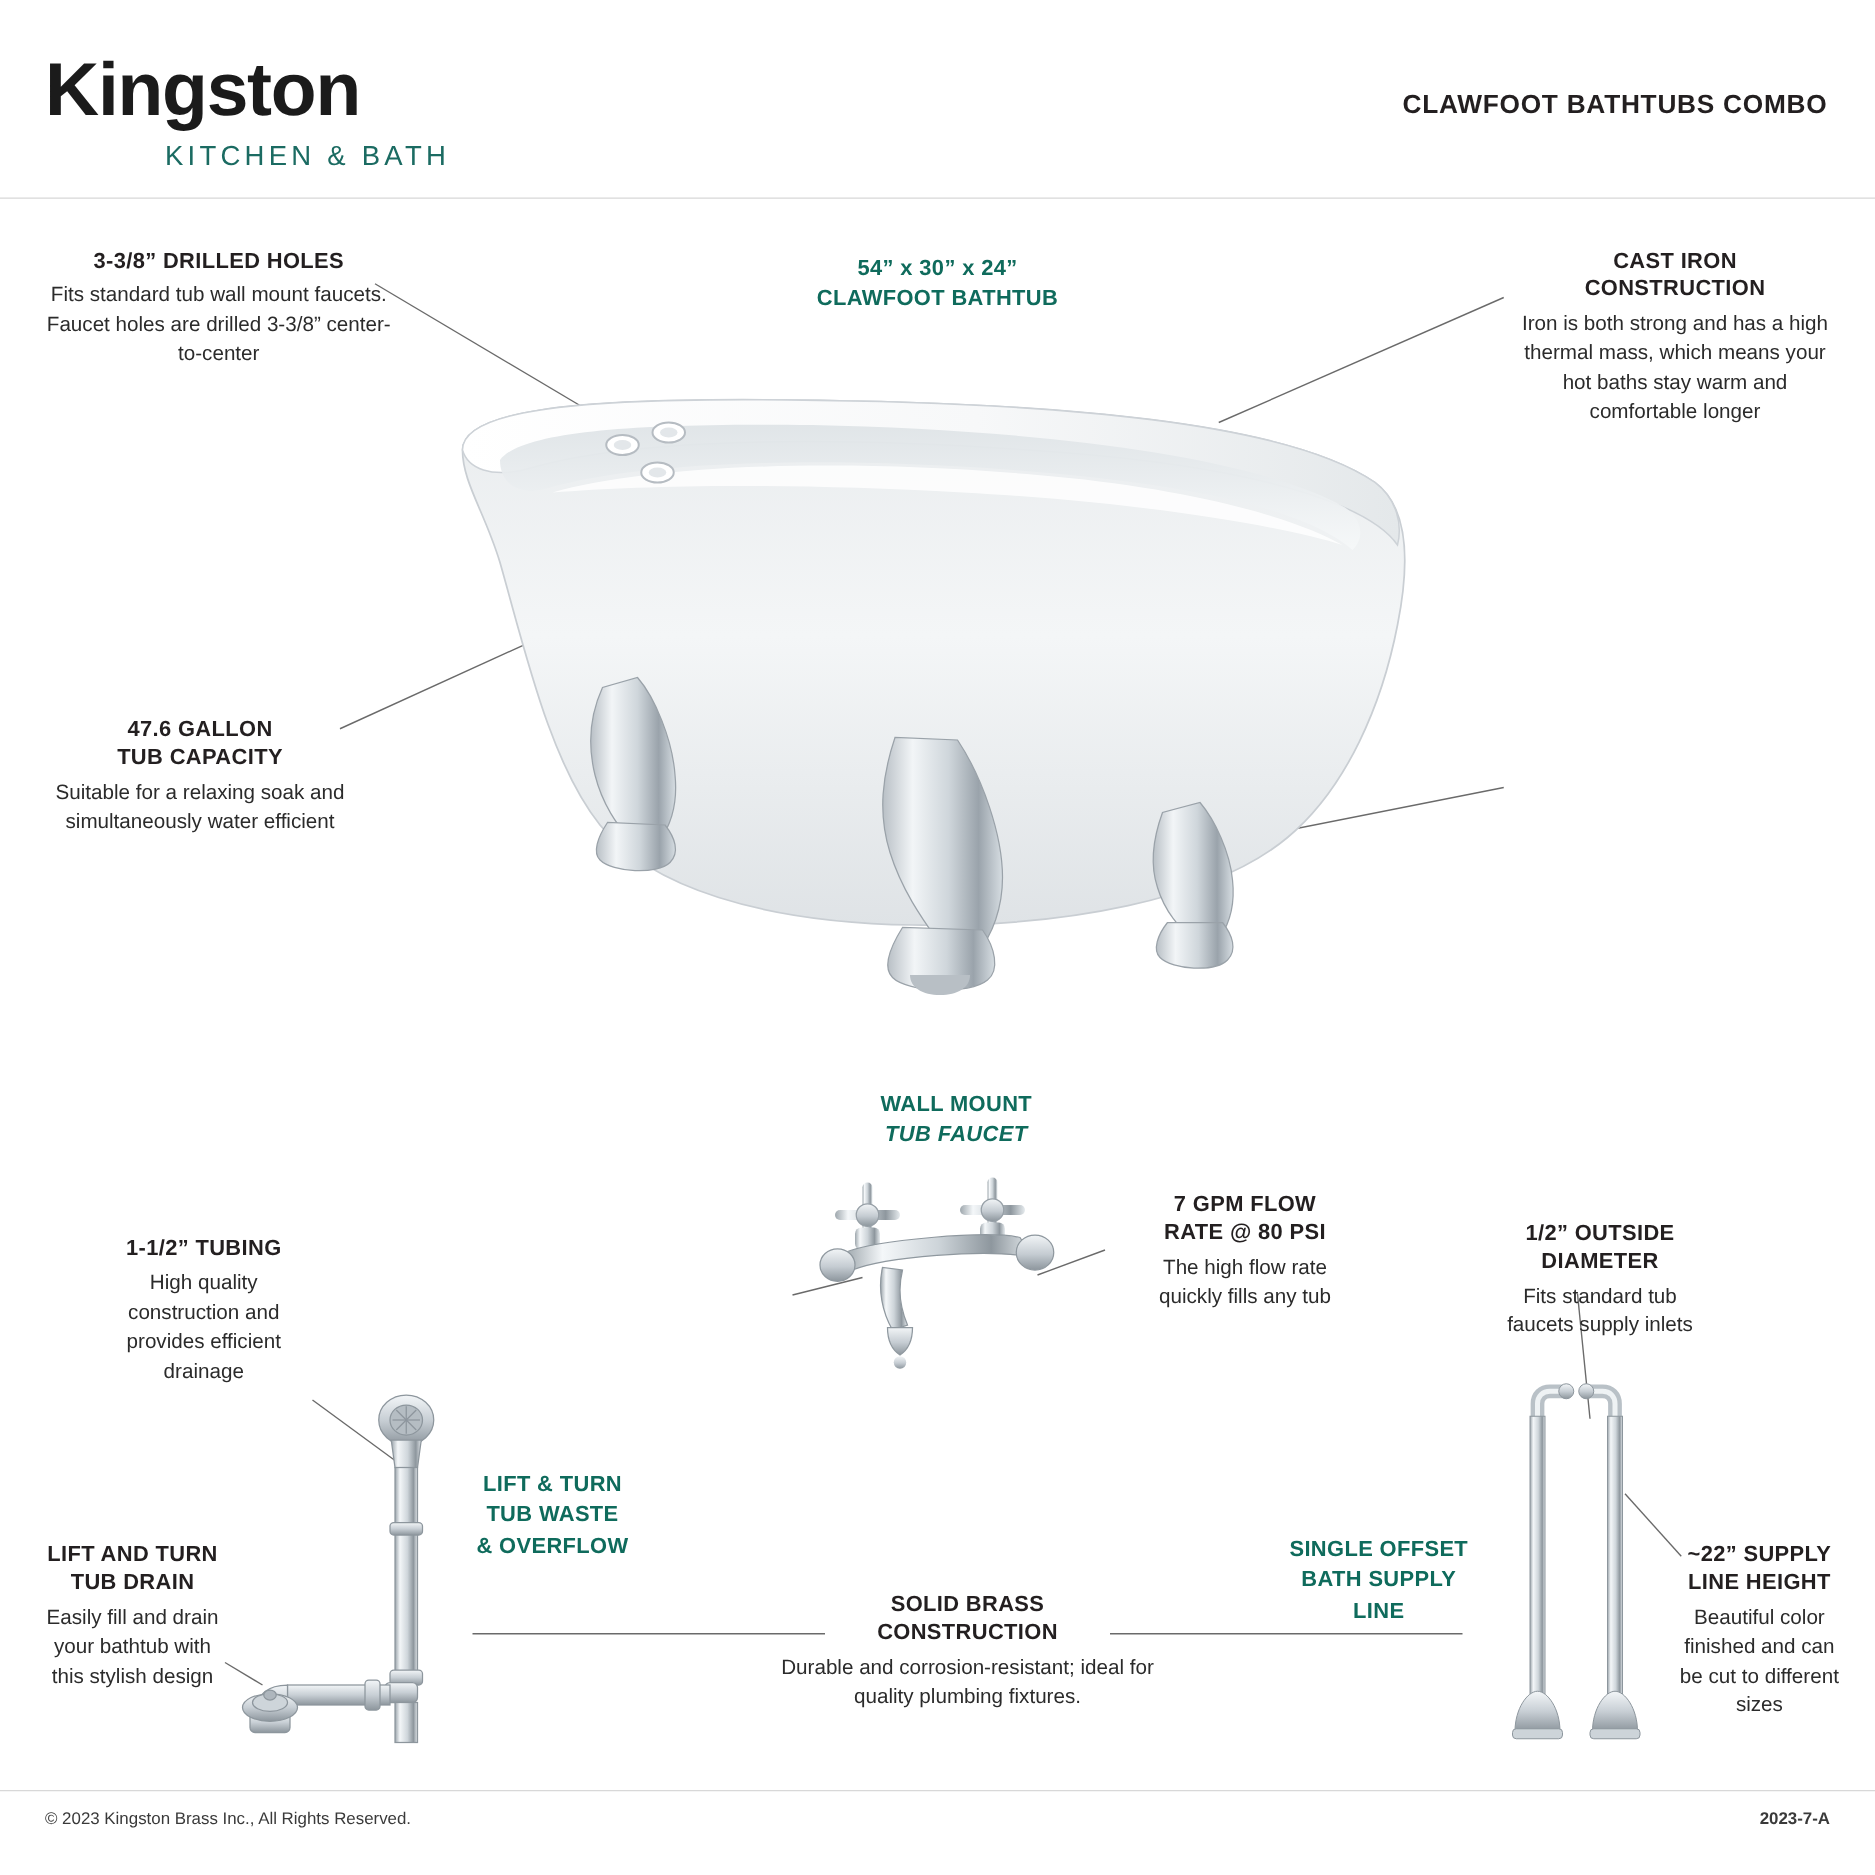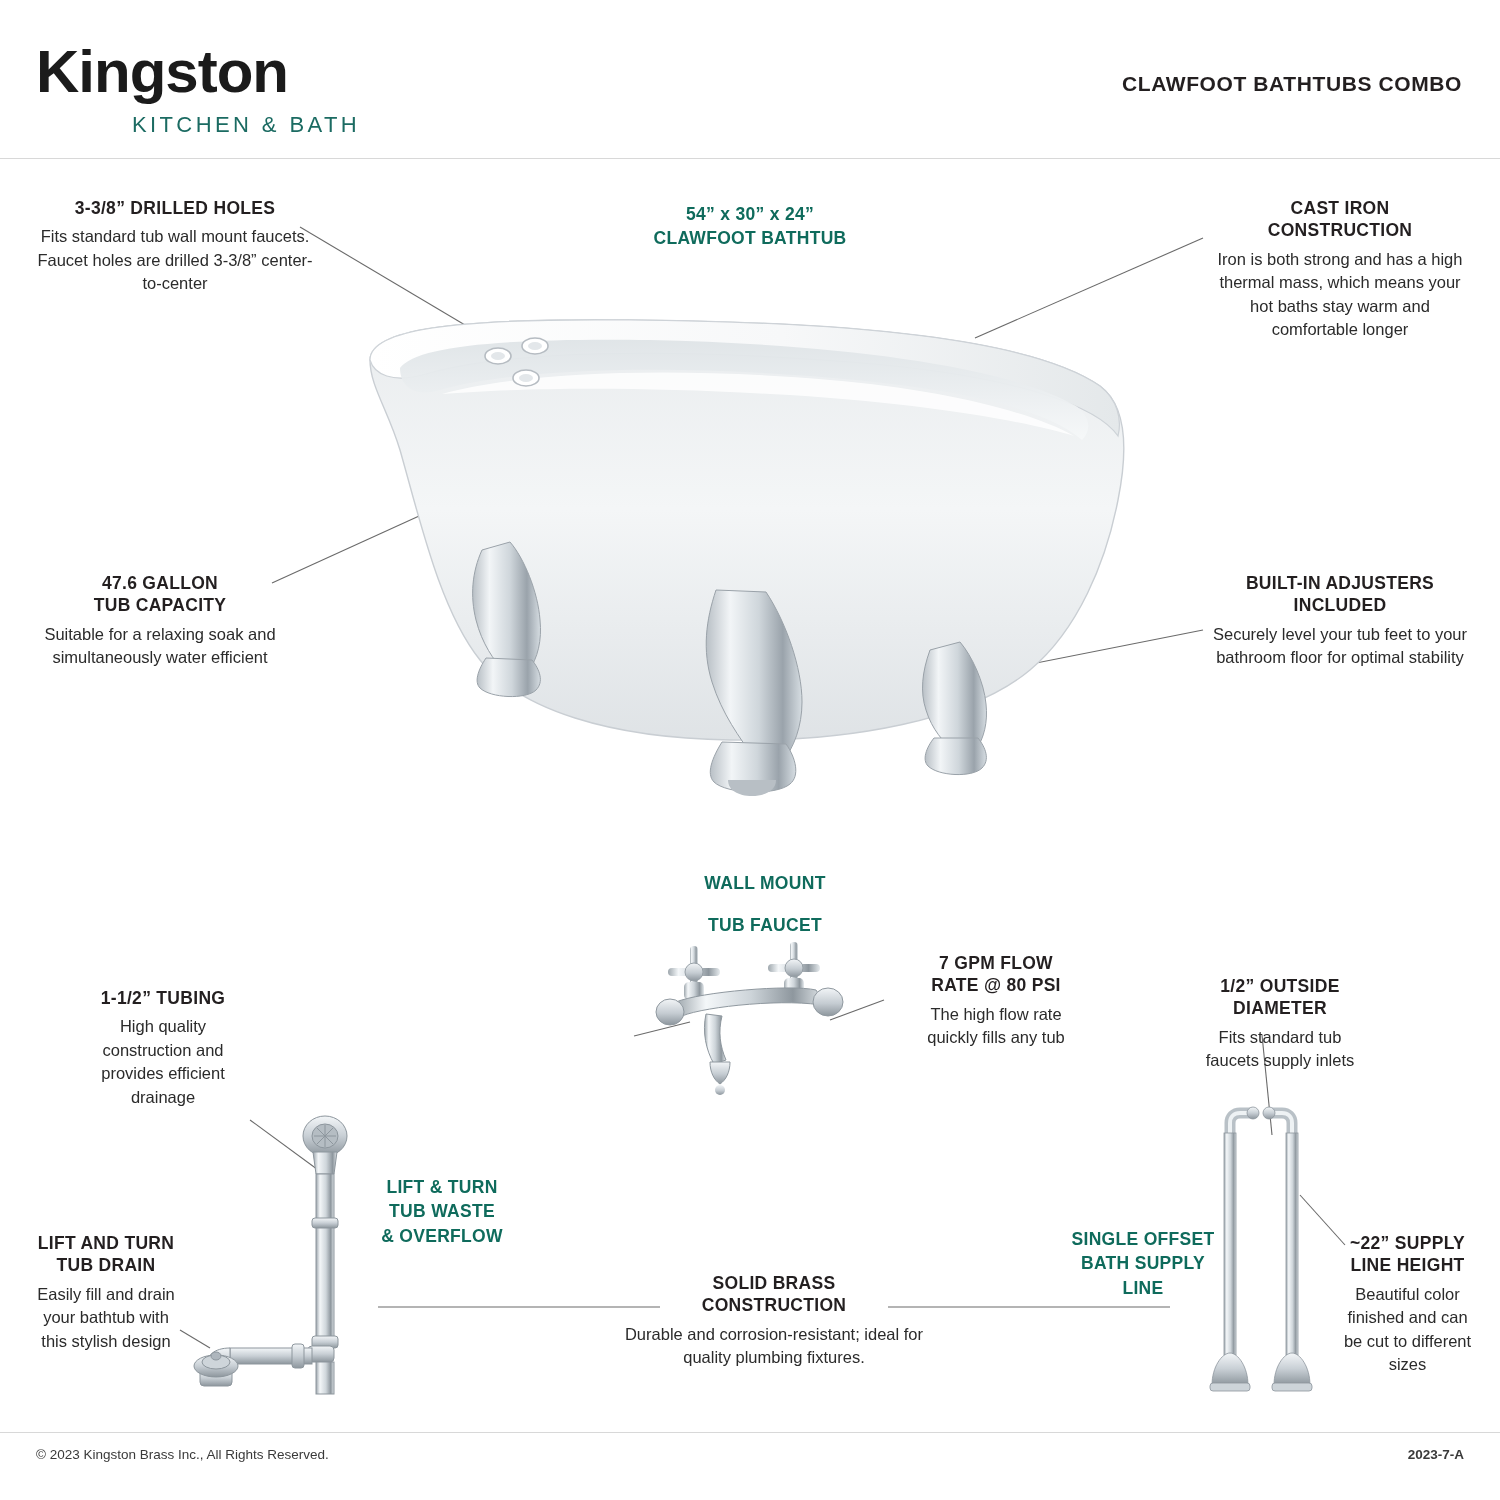--- a/index.html
+++ b/index.html
@@ -214,29 +214,24 @@
     <div class="c-title">CONSTRUCTION</div>
     <div class="c-body">Iron is both strong and has a high thermal mass, which means your hot baths stay warm and comfortable longer</div>
   </div>
 
   <div class="callout ta-c" style="left:24px;top:572px;width:272px;">
     <div class="c-title">47.6 GALLON</div>
     <div class="c-title">TUB CAPACITY</div>
     <div class="c-body">Suitable for a relaxing soak and simultaneously water efficient</div>
   </div>
 
-  <div class="callout ta-c" style="left:1212px;top:572px;width:256px;">
-    <div class="c-title">BUILT-IN ADJUSTERS</div>
-    <div class="c-title">INCLUDED</div>
-    <div class="c-body">Securely level your tub feet to your bathroom floor for optimal stability</div>
-  </div>
 
   <div class="callout ta-c" style="left:600px;top:872px;width:330px;">
     <div class="c-title teal">WALL MOUNT</div>
-    <div class="c-title teal" style="margin-top:20px;">TUB FAUCET</div>
+    <div class="c-title teal" style="margin-top:2px;font-style:italic;">TUB FAUCET</div>
   </div>
 
 
   <div class="callout ta-c" style="left:916px;top:952px;width:160px;">
     <div class="c-title">7 GPM FLOW</div>
     <div class="c-title">RATE @ 80 PSI</div>
     <div class="c-body">The high flow rate quickly fills any tub</div>
   </div>
 
   <div class="faucet-wrap">
@@ -339,21 +334,21 @@
 
       <path d="M50,248 C34,248 26,256 26,266 L26,274 L44,274 L44,266 C44,262 46,264 50,264 Z" fill="url(#pipeH)" stroke="#8d969d" stroke-width="1"></path>
 
       <rect x="20" y="270" width="32" height="16" rx="4" fill="url(#pipeH)" stroke="#8d969d" stroke-width="1"></rect>
       <ellipse cx="36" cy="266" rx="22" ry="11" fill="url(#pipeH)" stroke="#8d969d" stroke-width="1"></ellipse>
       <ellipse cx="36" cy="262" rx="14" ry="7" fill="#ced5da" stroke="#8d969d" stroke-width="1"></ellipse>
       <ellipse cx="36" cy="256" rx="5" ry="4" fill="#aeb6bd" stroke="#8d969d" stroke-width="1"></ellipse>
     </svg>
   </div>
 
-  <div class="callout ta-c" style="left:1048px;top:1228px;width:190px;">
+  <div class="callout ta-c" style="left:1008px;top:1228px;width:190px;">
     <div class="c-title teal">SINGLE OFFSET</div>
     <div class="c-title teal" style="margin-top:2px;">BATH SUPPLY</div>
     <div class="c-title teal" style="margin-top:2px;">LINE</div>
   </div>
 
   <div class="callout ta-c" style="left:1190px;top:975px;width:180px;">
     <div class="c-title">1/2” OUTSIDE</div>
     <div class="c-title">DIAMETER</div>
     <div class="c-body">Fits standard tub faucets supply inlets</div>
   </div>

